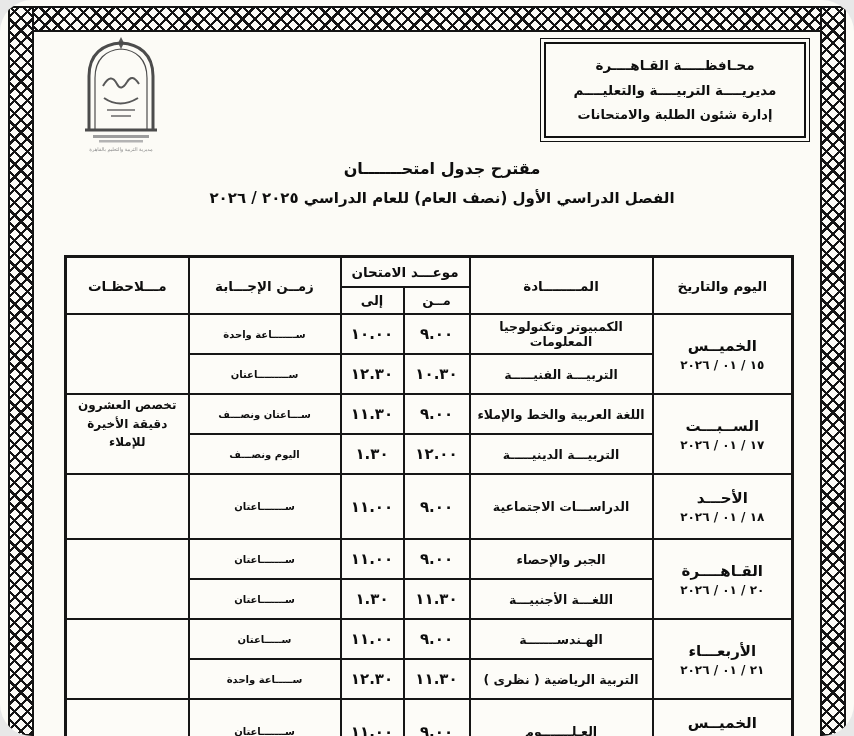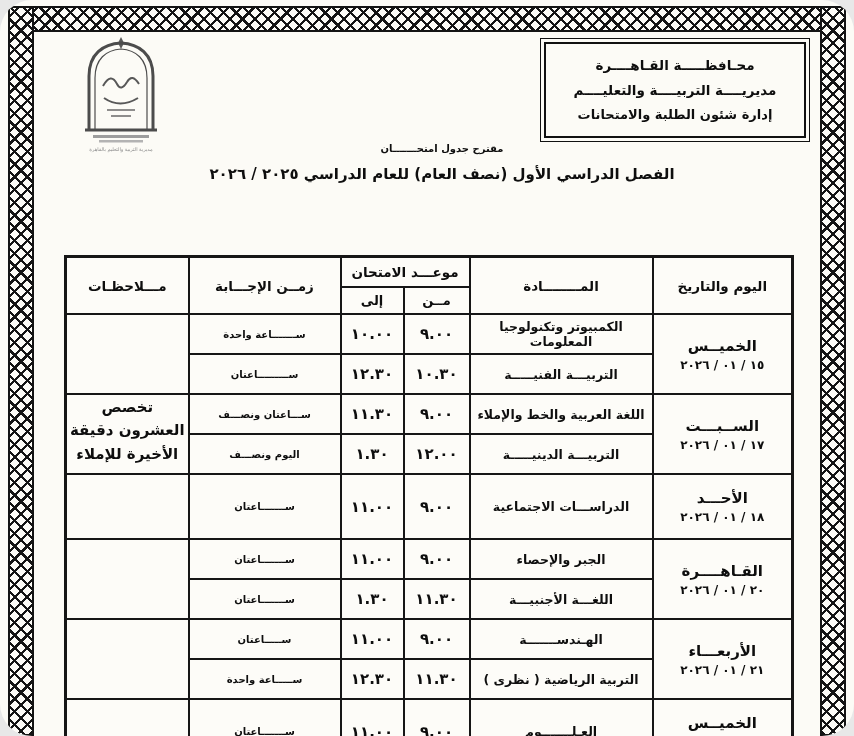--- a/index.html
+++ b/index.html
@@ -37,21 +37,21 @@
   .office-line { font-weight:700; font-size:13.5px; line-height:1.85; white-space:nowrap; }
   .office-line.small { font-size:13px; }
 
   
   .logo { position:absolute; top:34px; left:72px; width:98px; text-align:center; }
   .logo svg { display:block; margin:0 auto; }
   .logo-caption { font-size:5px; color:#8a8a8a; line-height:1.4; direction:rtl; }
 
   
   .titles { position:absolute; top:143px; left:95px; right:65px; text-align:center; direction:rtl; }
-  .title-1 { font-size:10px;  font-weight:700; margin:0 0 11px; }
+  .title-1 { font-size:16px;  font-weight:700; margin:16px 0 11px; }
   .title-2 { font-size:15px;  font-weight:700; margin:0 0 9px;  }
   .title-3 { font-size:15px;  font-weight:700; margin:0; }
 
   
   table.schedule {
     position:absolute; top:255px; left:64px;
     width:727px; table-layout:fixed;
     border-collapse:collapse; direction:rtl;
     border:3px solid #161616;
     background:#fdfcf8;
@@ -61,21 +61,21 @@
     text-align:center; vertical-align:middle;
     font-weight:700; color:#0e0e0e;
     padding:1px 2px; overflow:hidden;
   }
   .schedule thead tr.h1 th { height:26px; font-size:13.5px; }
   .schedule thead tr.h2 th { height:23px; font-size:13px; }
   .schedule tbody tr { height:40px; }
   td.c-subject { font-size:12.5px; }
   td.c-time    { font-size:15px; }
   td.c-dur     { font-size:10px; }
-  td.c-note    { font-size:15px; vertical-align:top; line-height:1.55; }
+  td.c-note    { font-size:12px; vertical-align:top; line-height:1.55; }
   td.c-day     { padding:14px; }
   .day-name { font-size:15px;   font-weight:700; margin-bottom:3px; }
   .day-date { font-size:12px; font-weight:700; white-space:nowrap; }
 </style>
 </head>
 <body>
 
 <div class="page">
 
   <div class="orn orn-top"></div>

